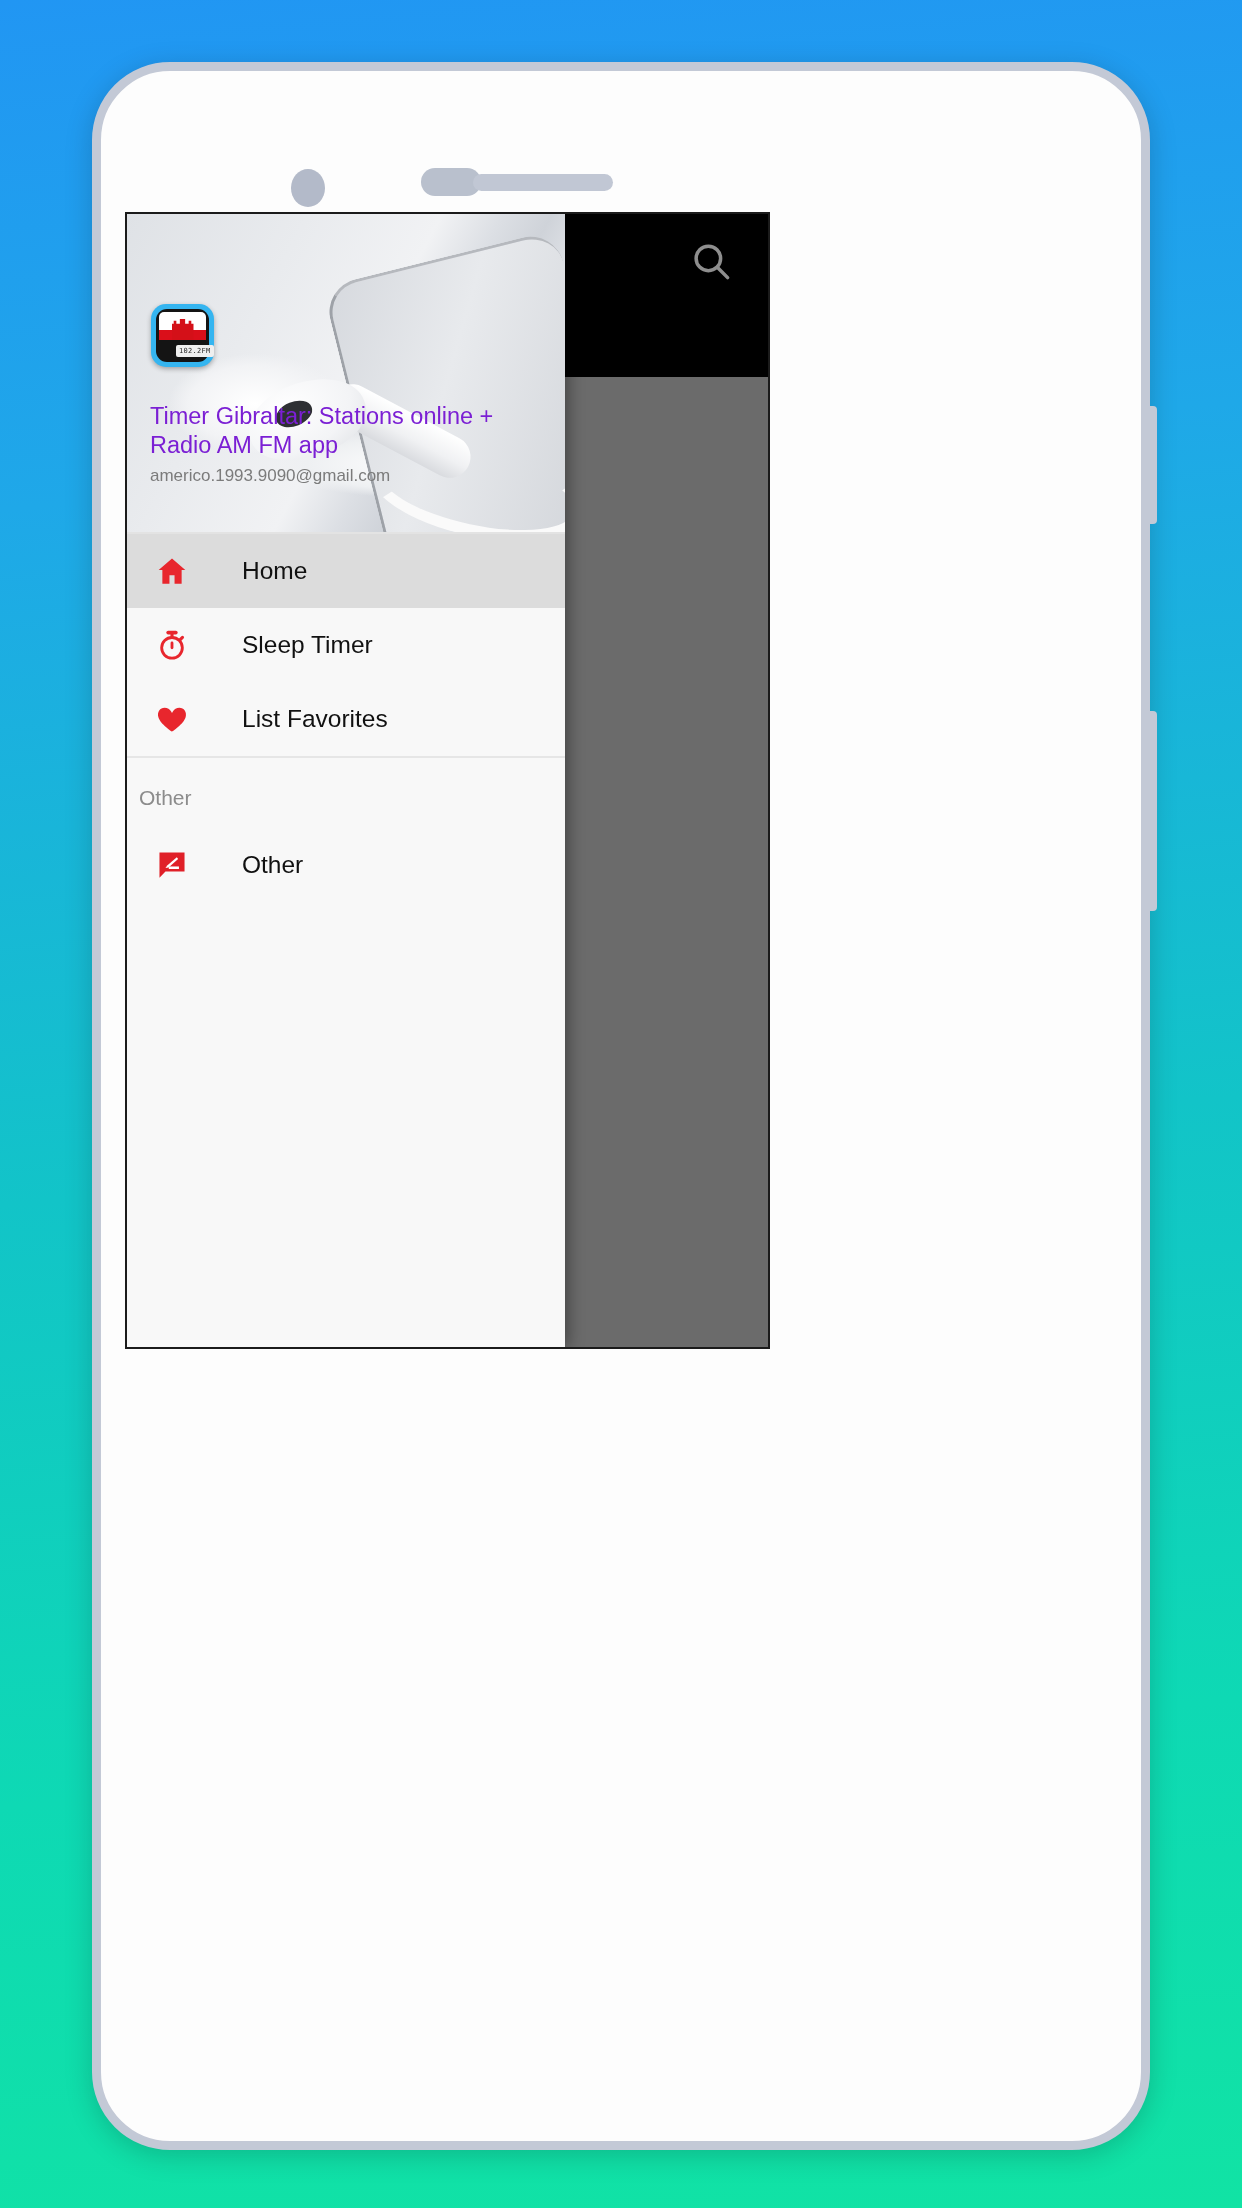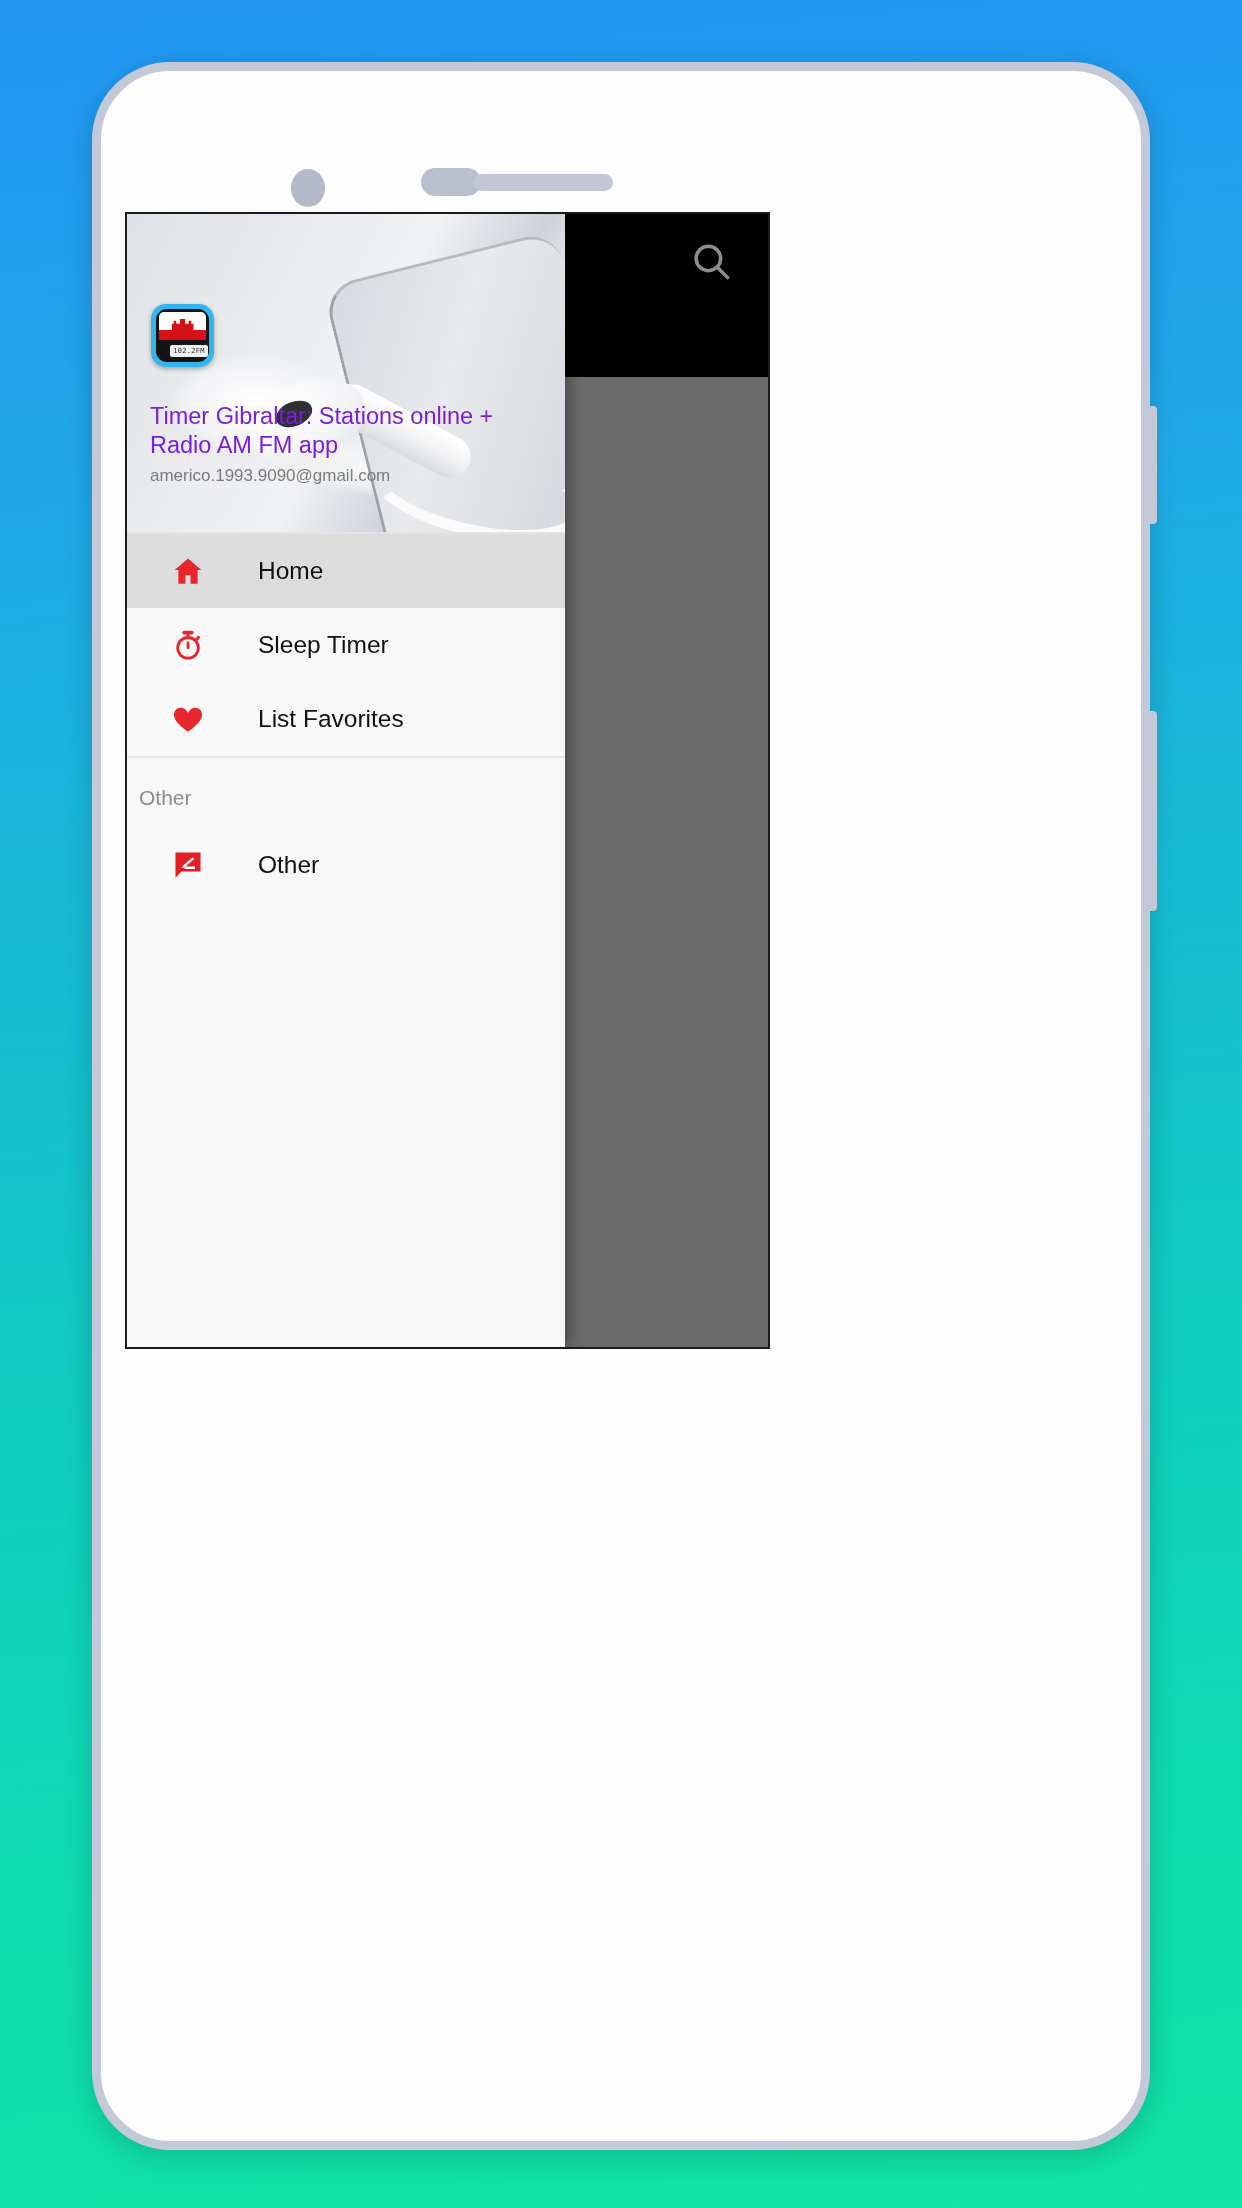--- a/index.html
+++ b/index.html
@@ -158,21 +158,21 @@
   }
   #app-icon-castle {
     position: absolute; left: 50%; top: 4px;
     transform: translateX(-50%);
     width: 22px; height: 26px;
     background: #d41018;
     clip-path: polygon(0% 30%,10% 30%,10% 18%,22% 18%,22% 30%,38% 30%,38% 12%,62% 12%,62% 30%,78% 30%,78% 18%,90% 18%,90% 30%,100% 30%,100% 100%,0% 100%);
   }
   #app-icon-display {
     height: 17px; margin-top: 2px;
-    display: flex; align-items: center; justify-content: center; gap: 4px; padding-left: 13px;
+    display: flex; align-items: center; justify-content: space-between; gap: 4px; padding-left: 13px;
   }
   .app-icon-knob { width: 8px; height: 8px; border-radius: 50%; background: #d8d8d8; }
   #app-icon-freq {
     background: #efefef; color: #2a2a2a;
     font-family: "DejaVu Sans Mono", monospace;
     font-size: 7px; line-height: 12px;
     padding: 0 3px; border-radius: 2px; letter-spacing: .3px;
   }
 
   #drawer-title {
@@ -186,21 +186,21 @@
     color: #7b7b7b; font-size: 17px;
   }
 
   #drawer-divider-top {
     height: 2px; background: #e3e3e3; flex: 0 0 auto;
   }
 
   .drawer-section { background: #f8f8f8; flex: 0 0 auto; }
   .drawer-item {
     display: flex; align-items: center;
-    height: 74px; padding-left: 39px;
+    height: 74px; padding-left: 23px;
     cursor: pointer;
   }
   .drawer-item.selected { background: #dcdcdc; }
   .drawer-item-icon {
     width: 44px; height: 44px;
     display: flex; align-items: center; justify-content: center;
     flex: 0 0 44px;
   }
   .drawer-item-icon svg { display: block; }
   .drawer-item-label {

